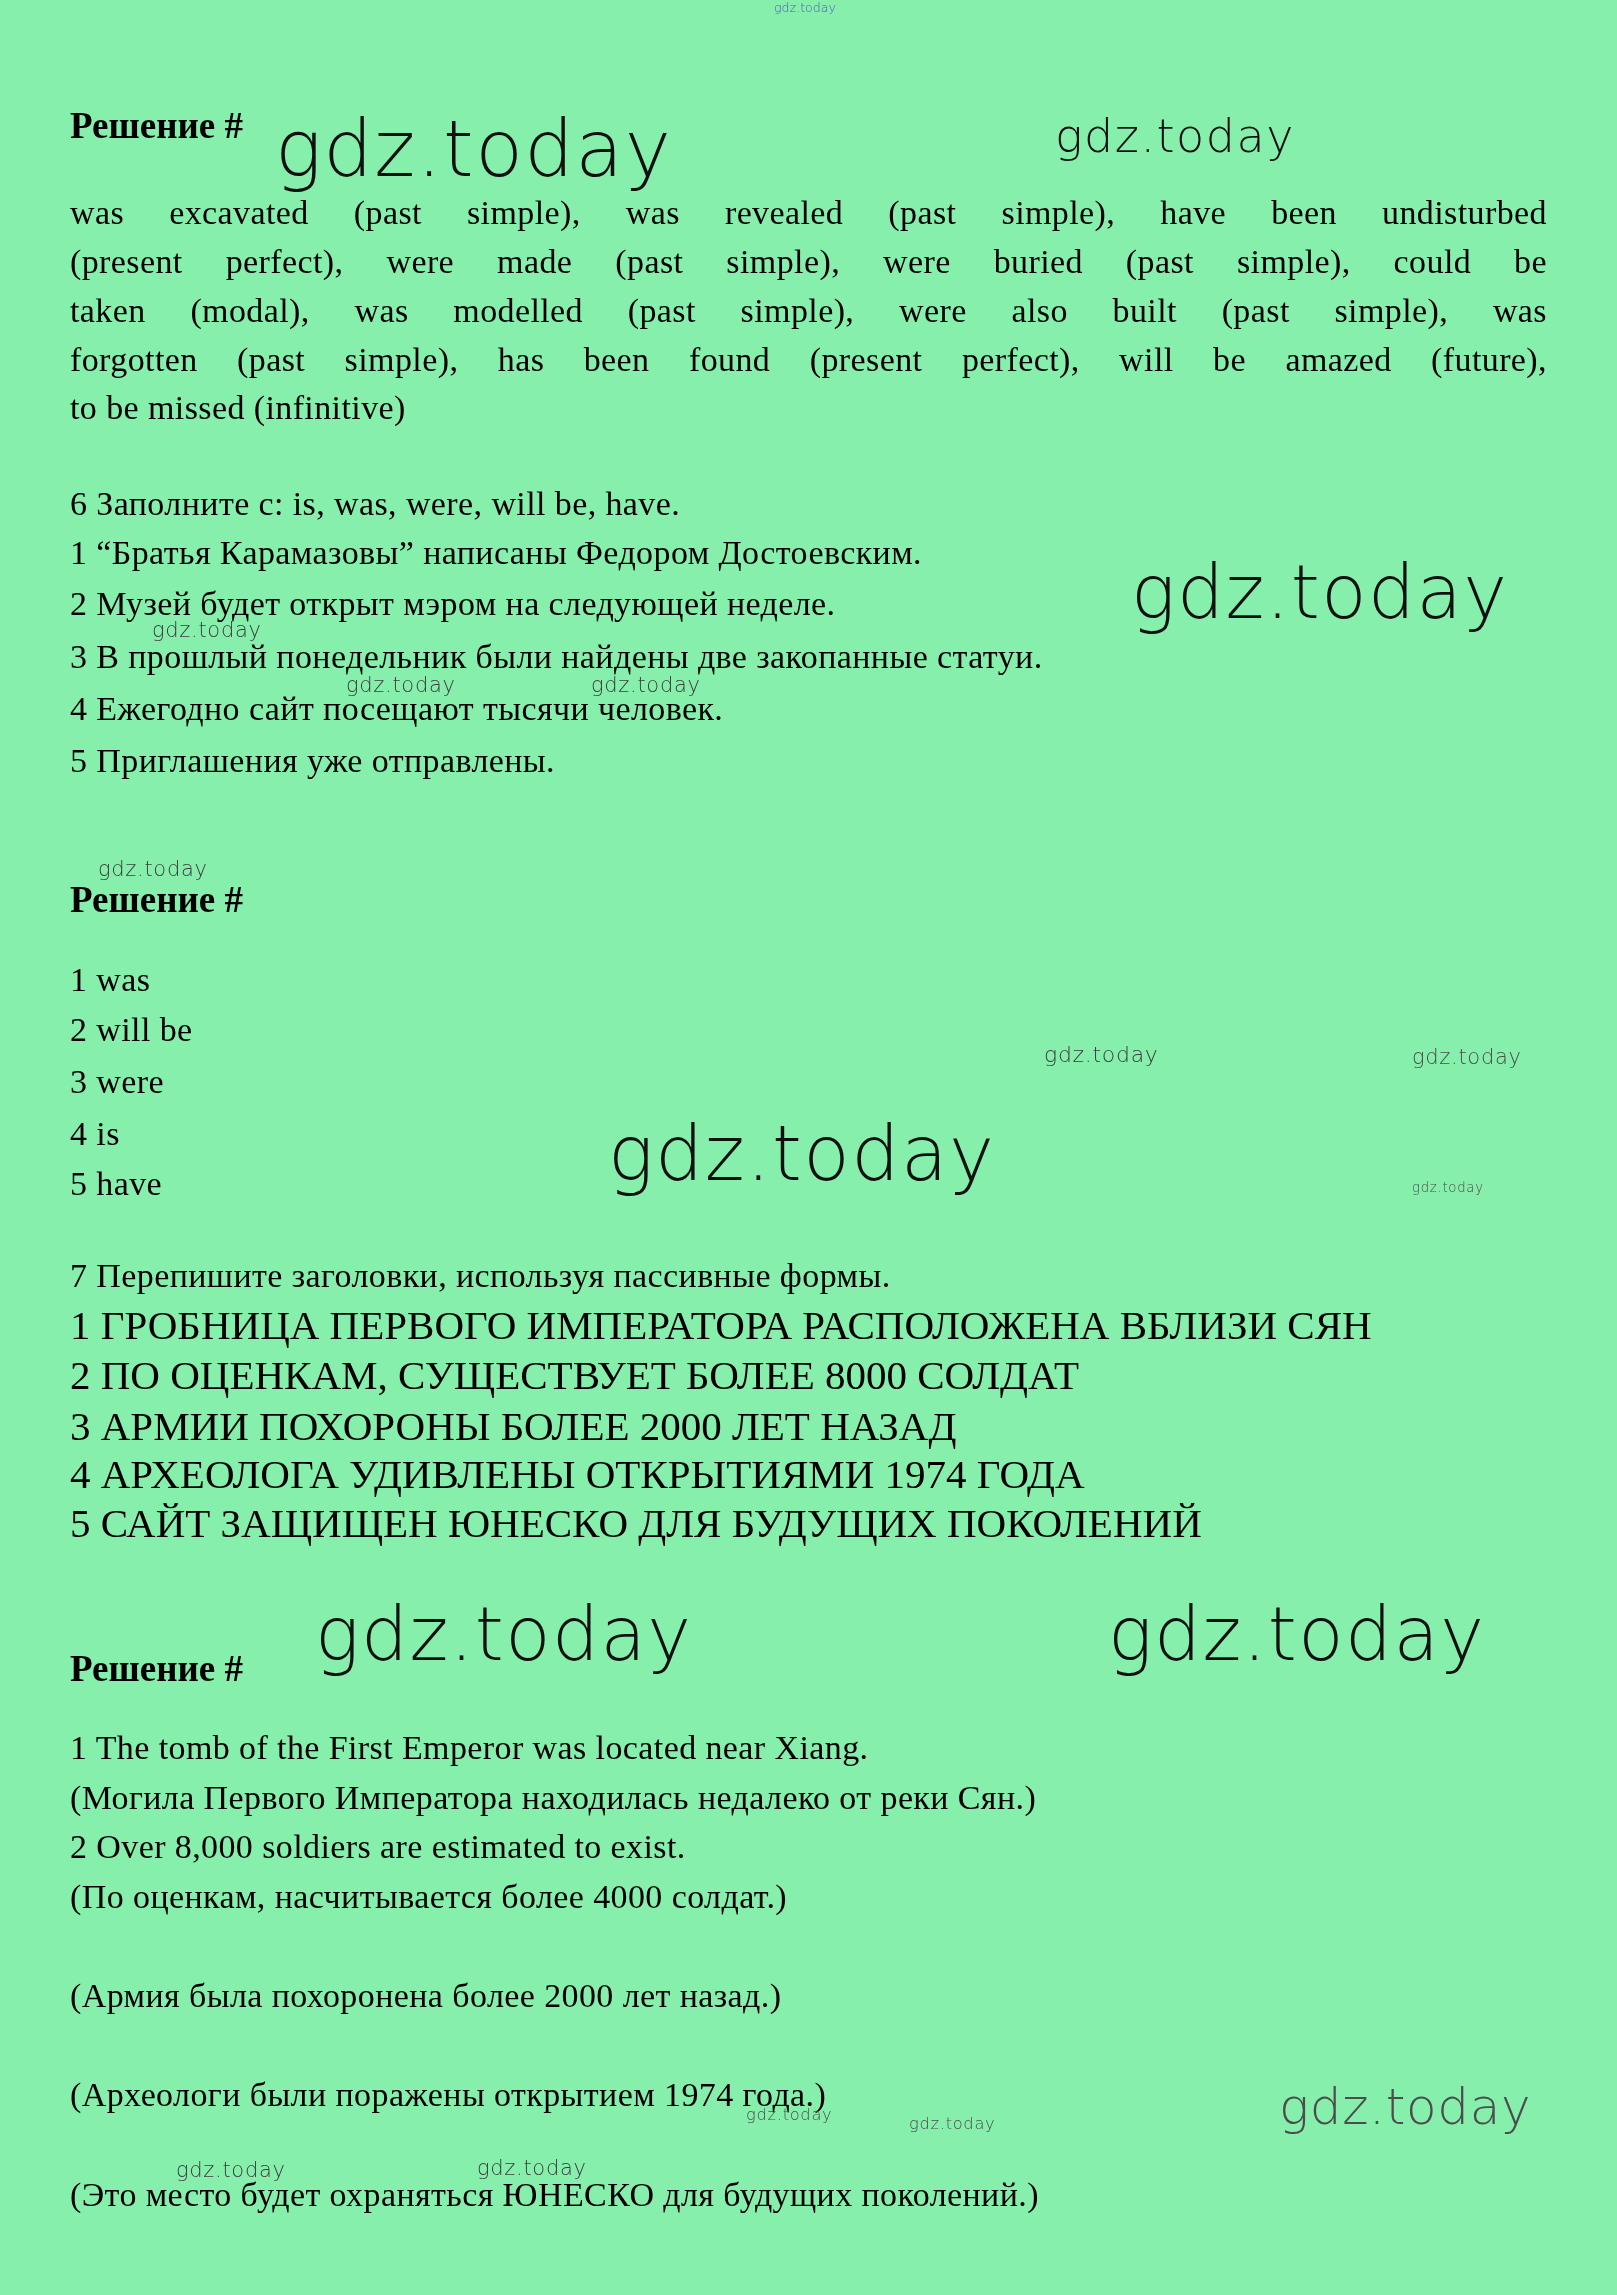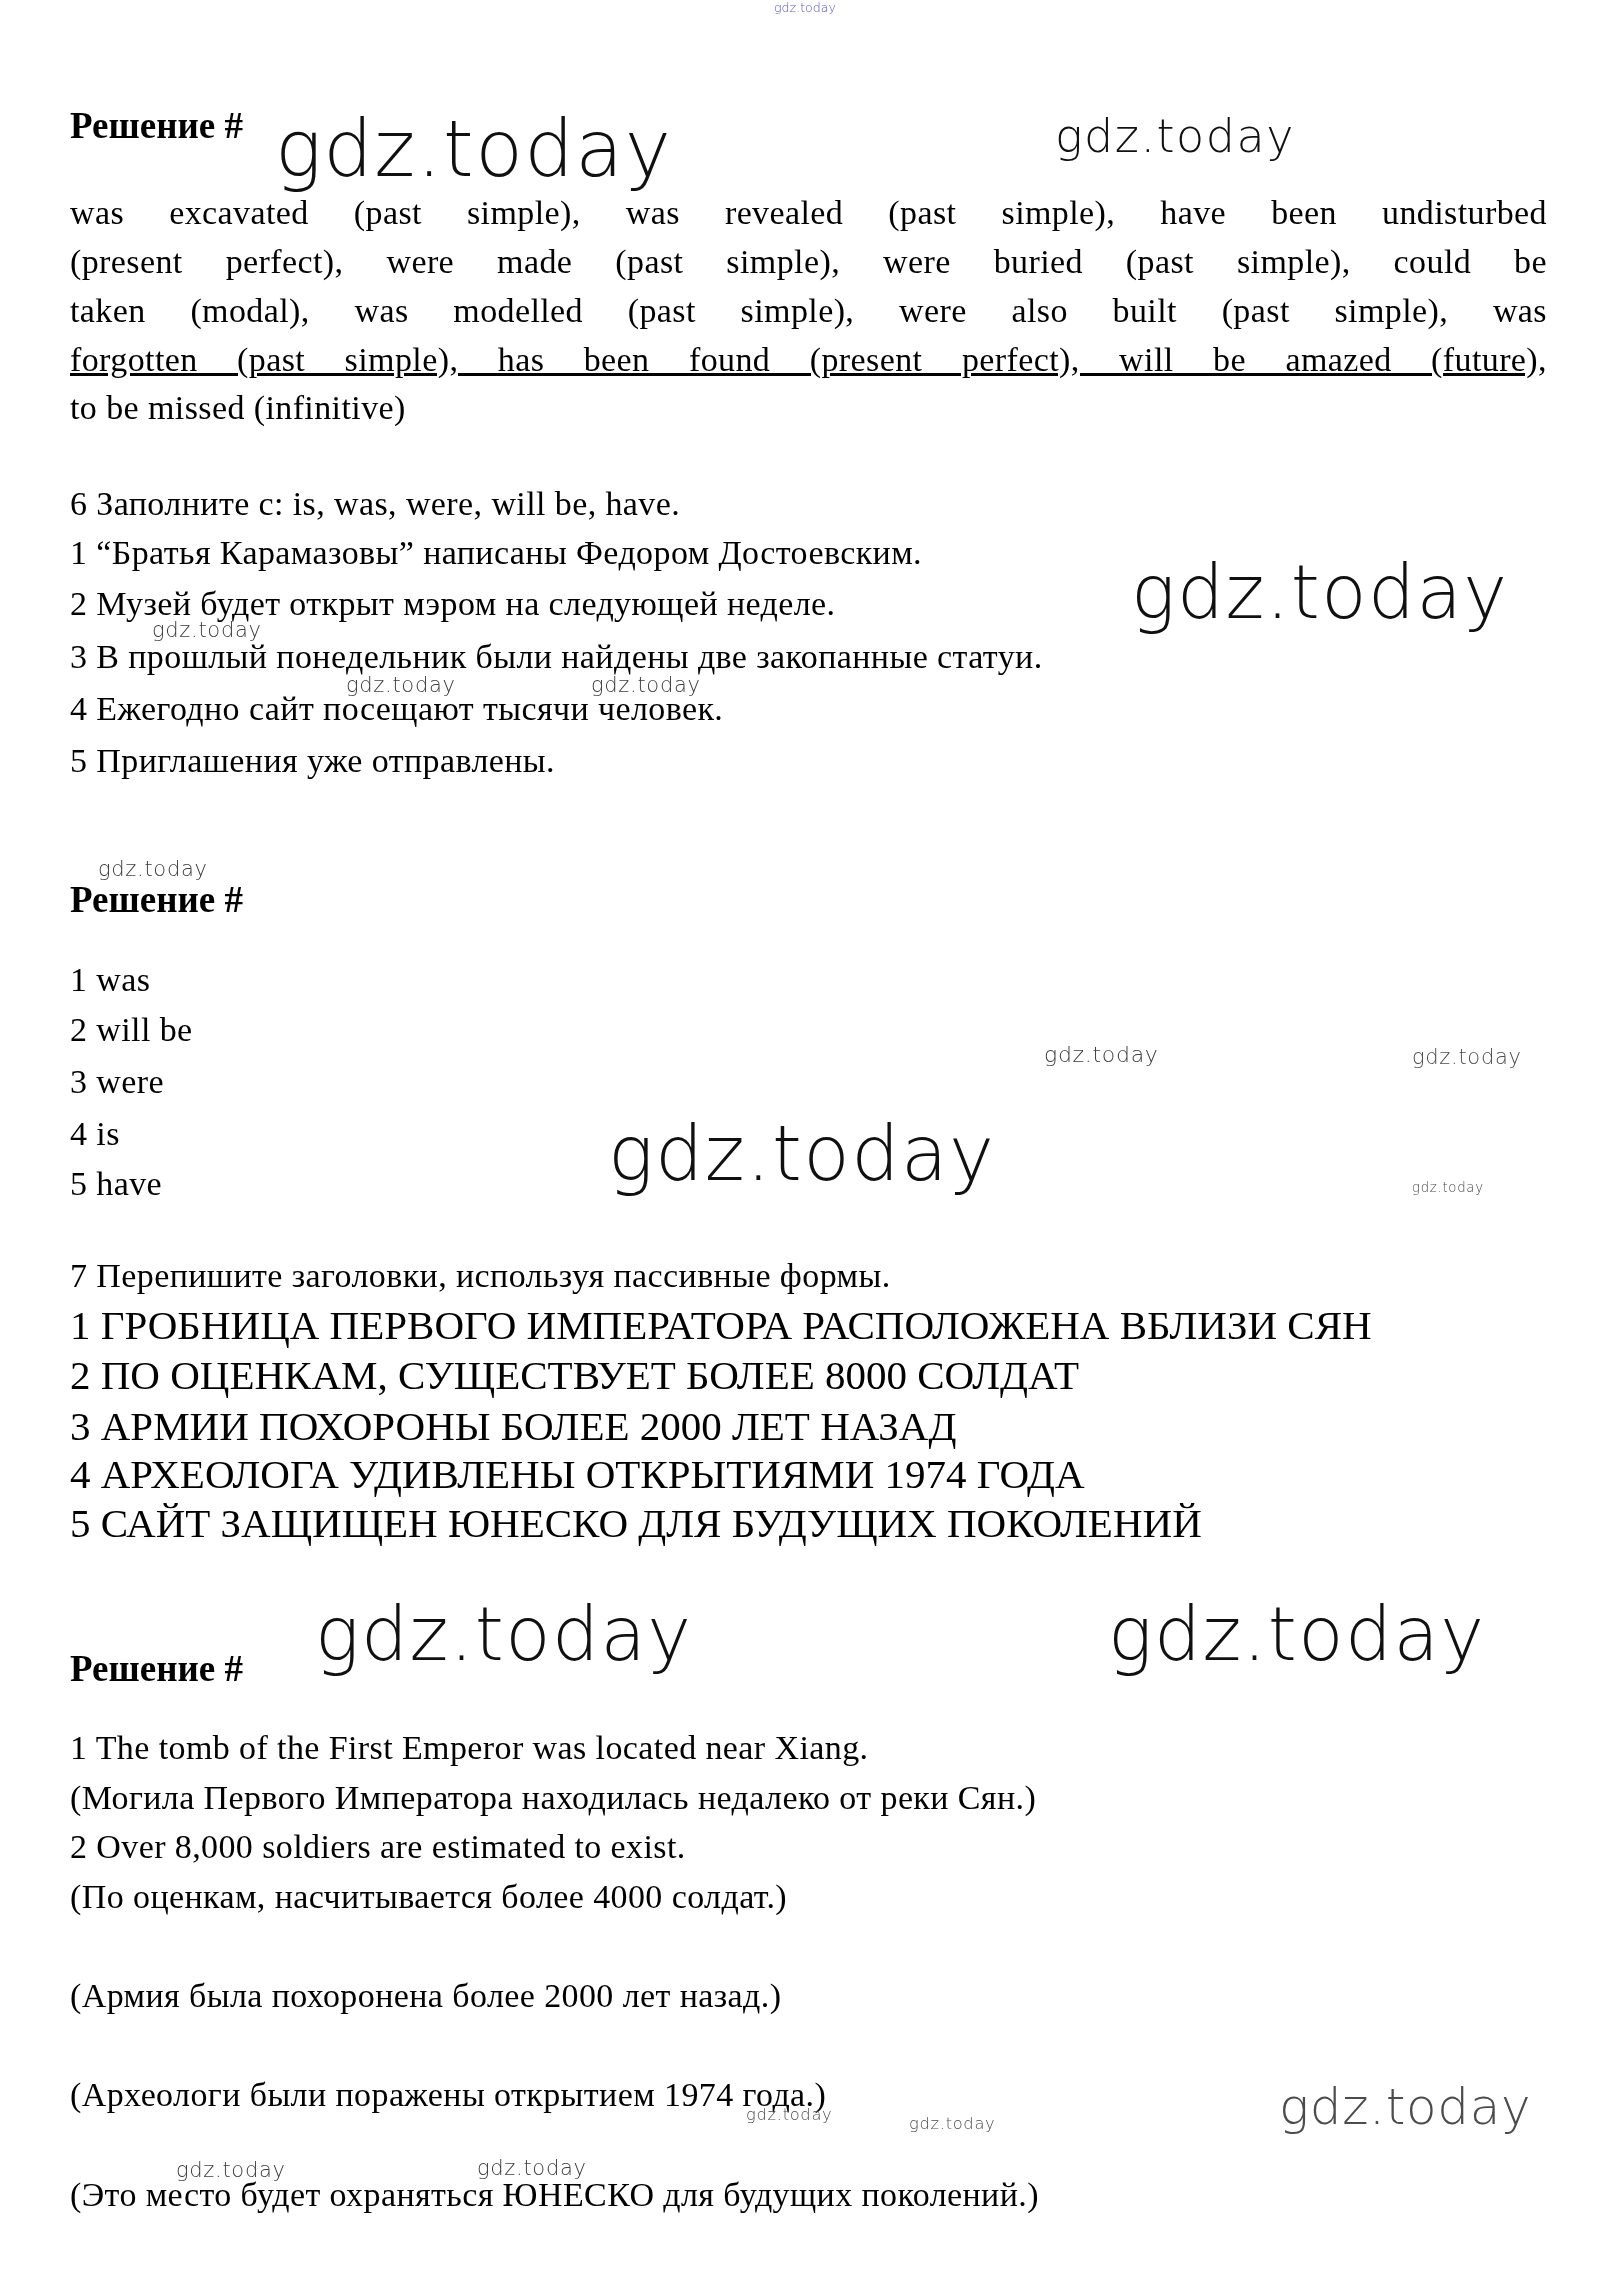--- a/index.html
+++ b/index.html
@@ -1,20 +1,20 @@
 <!DOCTYPE html>
 <html style="font-size:12px"><head>
 <meta charset="utf-8">
 <style>
   html, body { margin: 0; padding: 0; background: #e8e8e8; }
   .page {
     position: relative;
     width: 1617px;
     height: 2295px;
-    background: #ffffff;
+    background: #86efac;
     overflow: hidden;
     font-family: "Liberation Serif", "DejaVu Serif", serif;
     color: #000;
   }
   
   .t {
     position: absolute;
     left: 70px;
     font-size: 34px;
     line-height: 1.12;
@@ -58,21 +58,21 @@
 
   <span class="wm wm-blue" style="left:774px; top:2.2px; font-size:12.6px;">gdz.today</span>
 
   <div class="t h" style="top:105px;">Решение #</div>
   <span class="wm" style="left:275px; top:110px; font-size:78px;">gdz.today</span>
   <span class="wm" style="left:1055px; top:113px; font-size:46px;">gdz.today</span>
 
   <div class="t just" style="top:194px;">was excavated (past simple), was revealed (past simple), have been undisturbed</div>
   <div class="t just" style="top:243px;">(present perfect), were made (past simple), were buried (past simple), could be</div>
   <div class="t just" style="top:292px;">taken (modal), was modelled (past simple), were also built (past simple), was</div>
-  <div class="t just" style="top:341px;text-decoration:underline;">forgotten (past simple), has been found (present perfect), will be amazed (future),</div>
+  <div class="t just" style="top:341px;">forgotten (past simple), has been found (present perfect), will be amazed (future),</div>
   <div class="t" style="top:389px;">to be missed (infinitive)</div>
 
   <div class="t" style="top:485px;">6 Заполните с: is, was, were, will be, have.</div>
   <div class="t" style="top:534px;">1 “Братья Карамазовы” написаны Федором Достоевским.</div>
   <div class="t" style="top:585px;">2 Музей будет открыт мэром на следующей неделе.</div>
   <div class="t" style="top:638px;">3 В прошлый понедельник были найдены две закопанные статуи.</div>
   <div class="t" style="top:690px;">4 Ежегодно сайт посещают тысячи человек.</div>
   <div class="t" style="top:742px;">5 Приглашения уже отправлены.</div>
 
   <span class="wm" style="left:1131px; top:555px; font-size:74px;">gdz.today</span>

